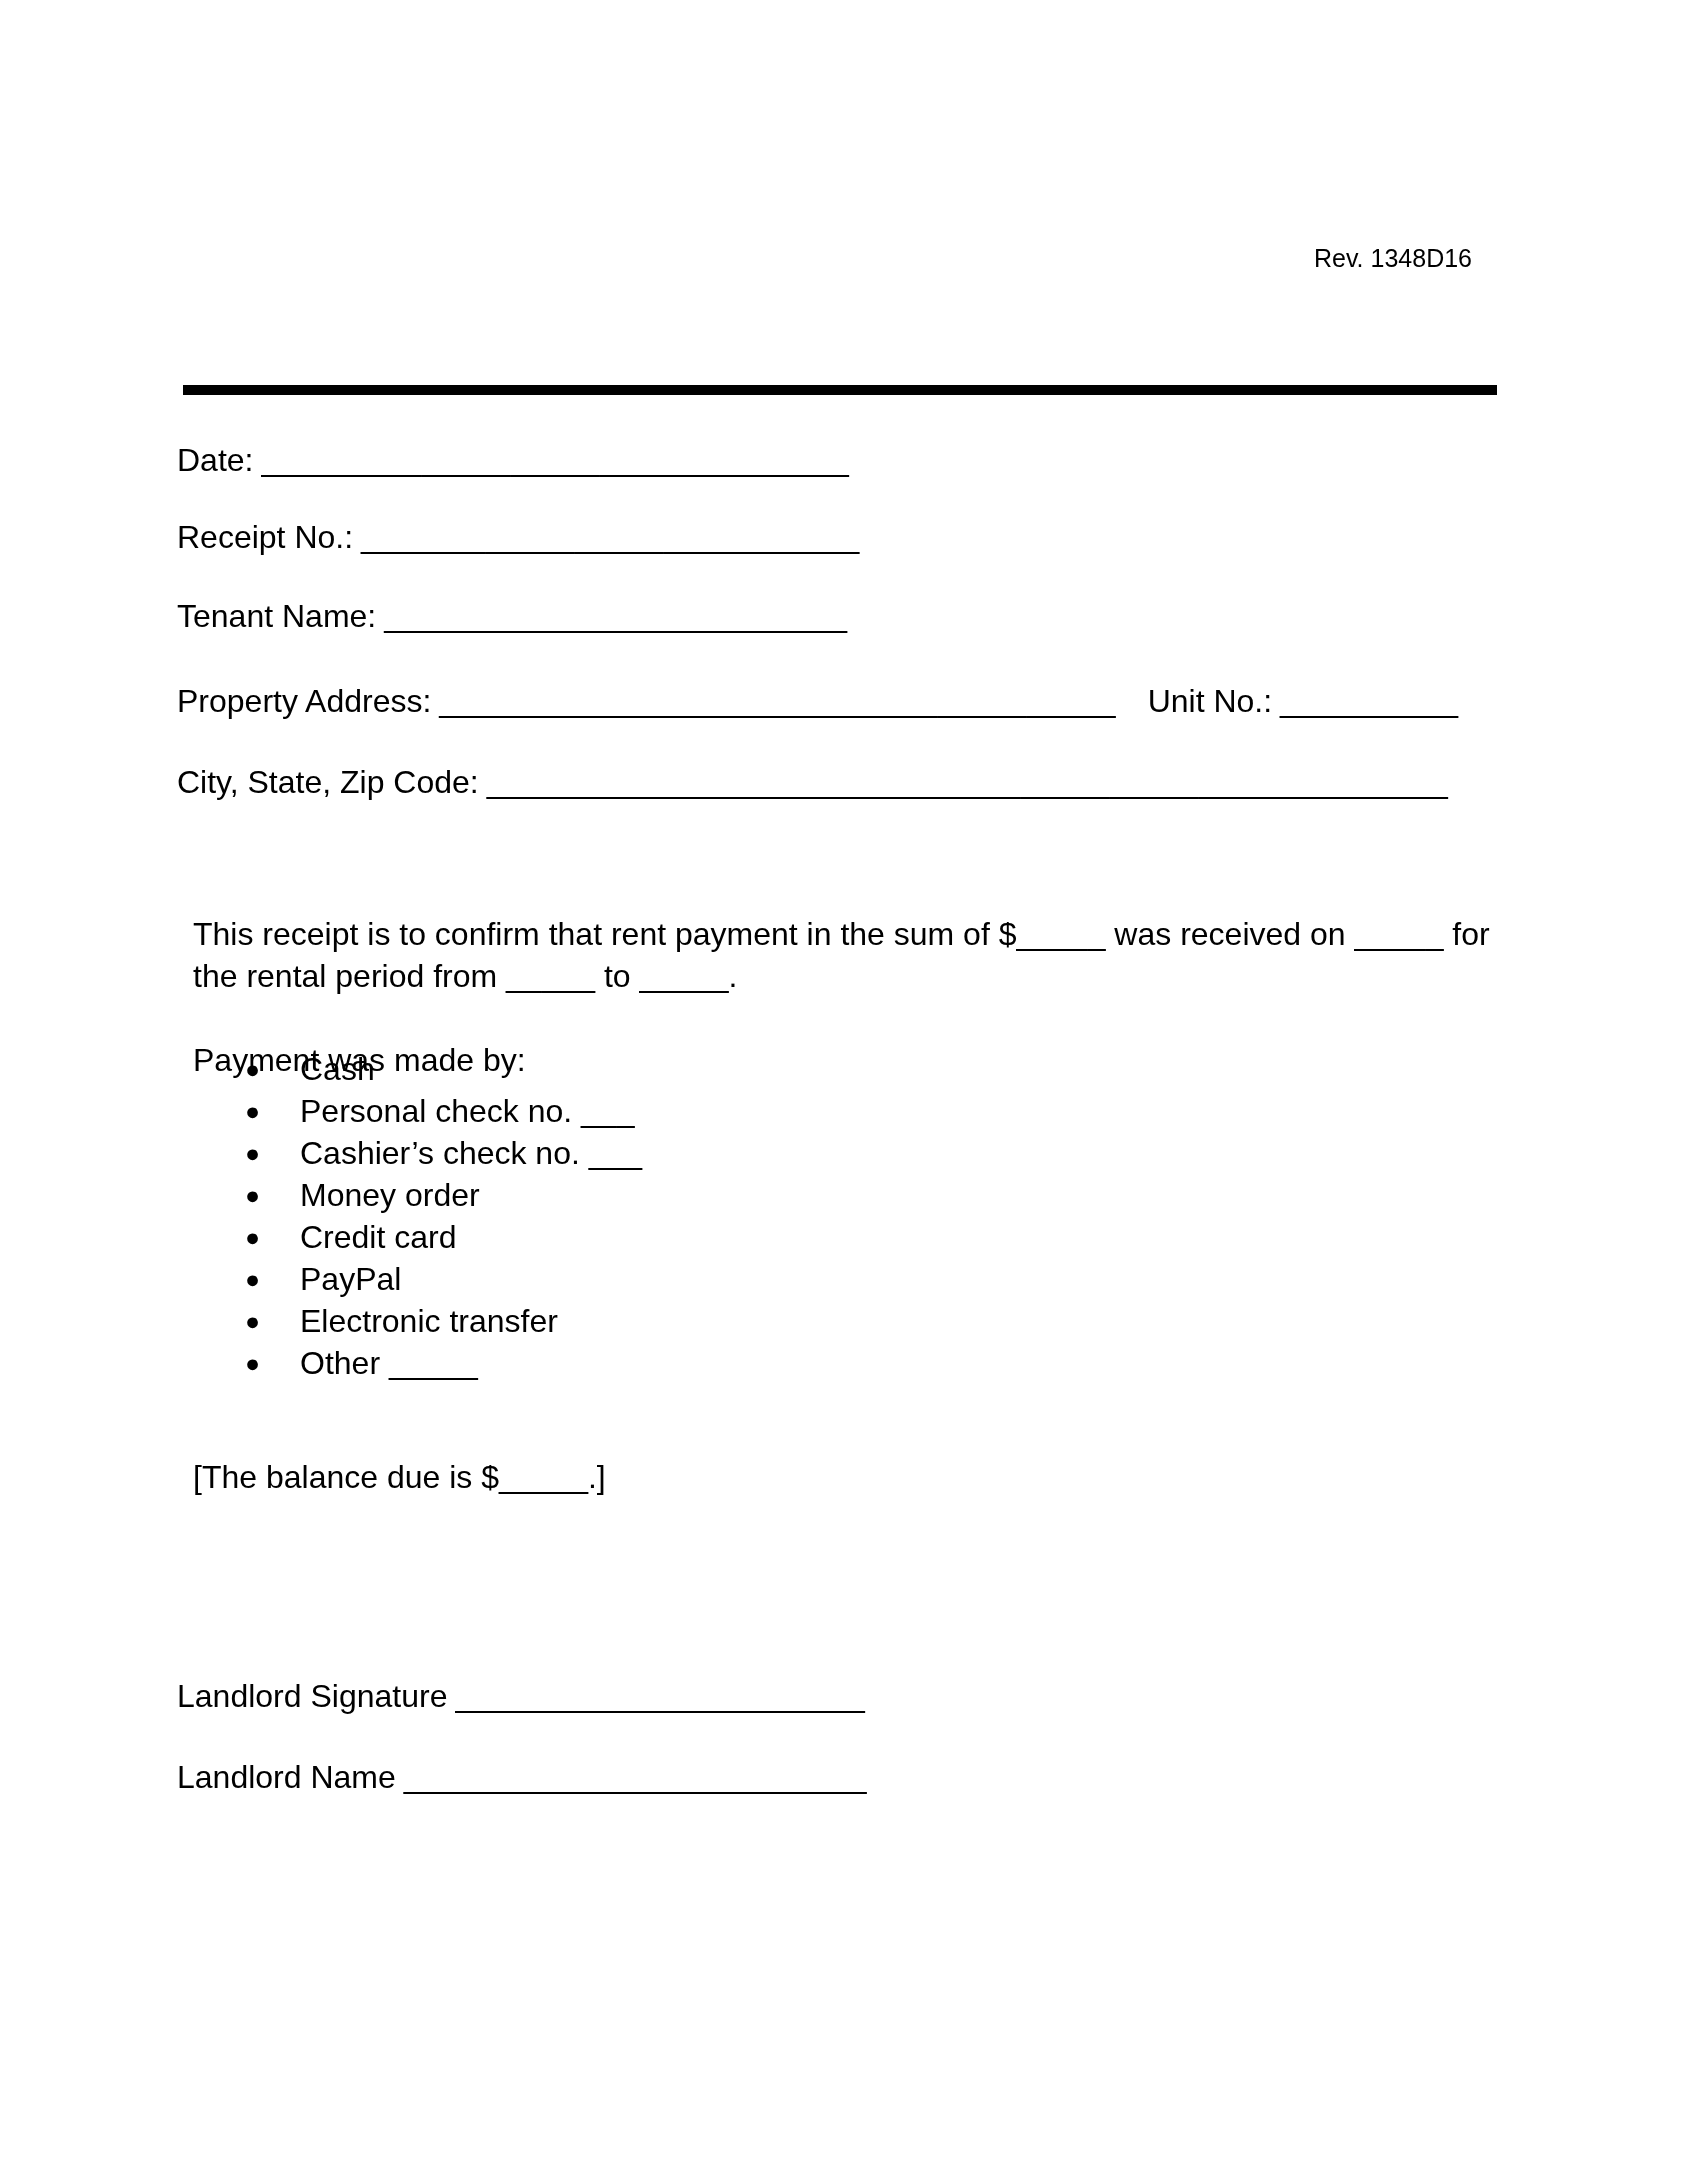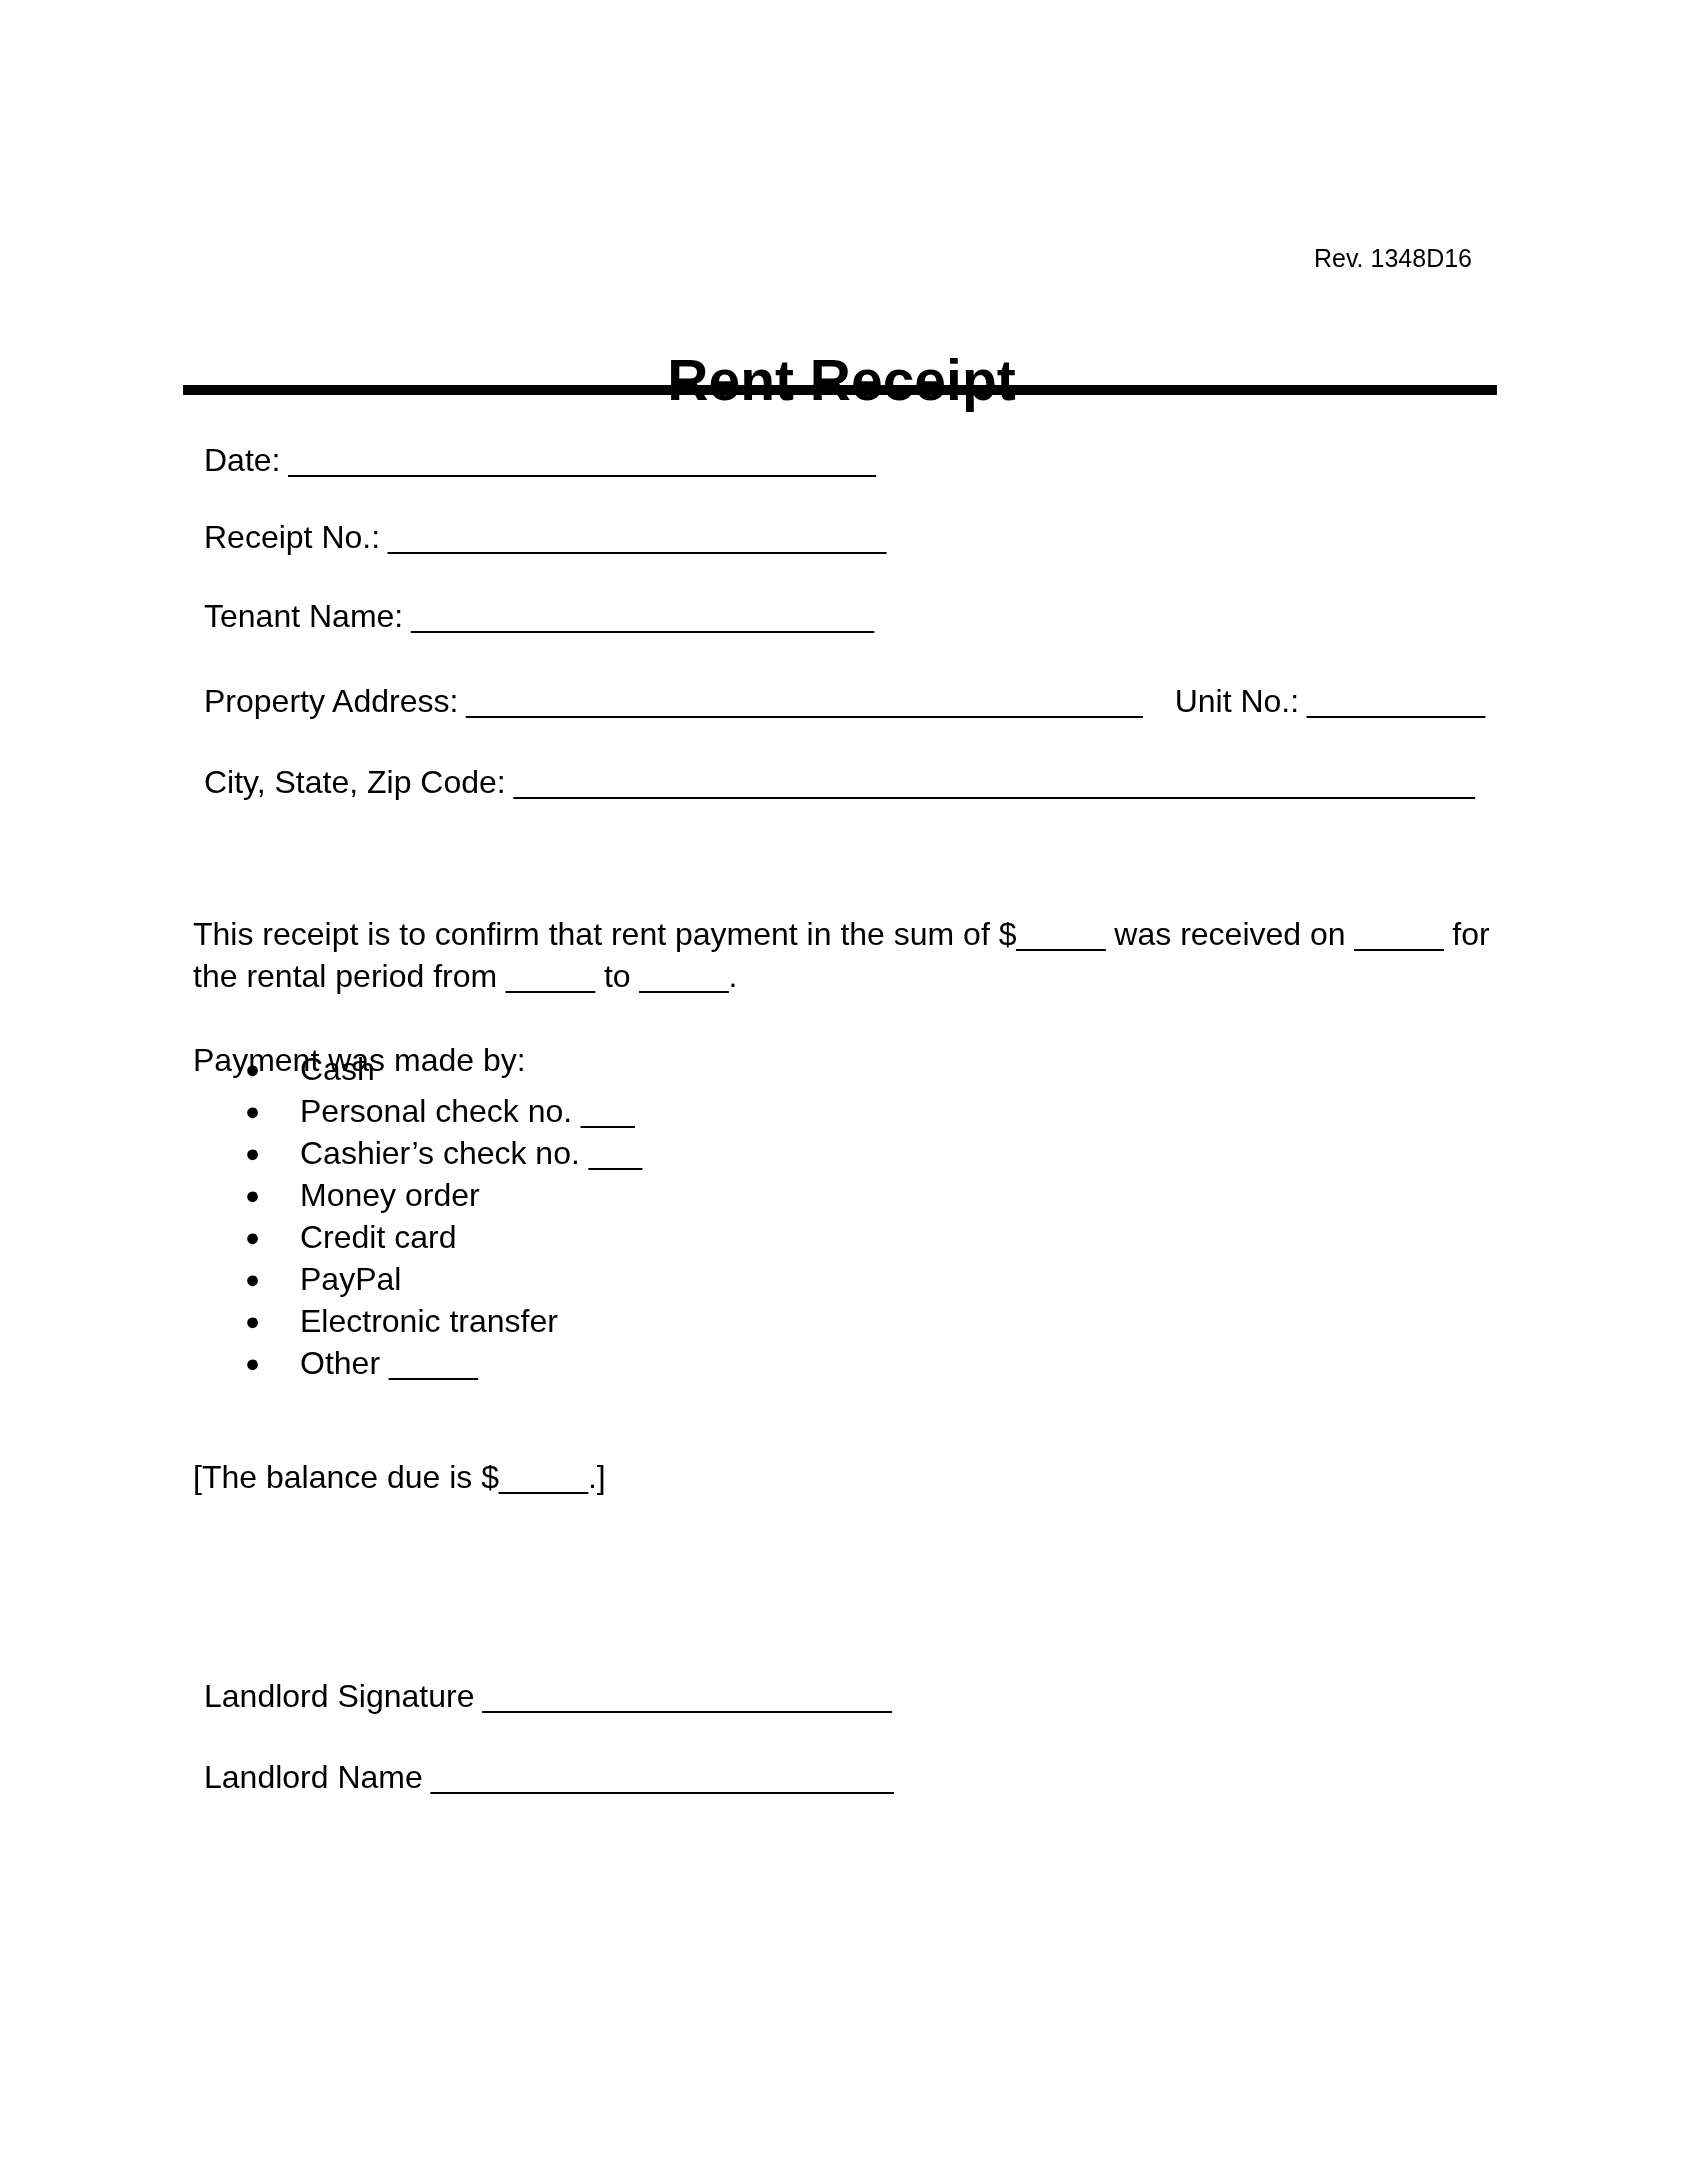--- a/index.html
+++ b/index.html
@@ -32,21 +32,21 @@
   .title-rule {
     position: absolute;
     top: 385px;
     left: 183px;
     width: 1314px;
     height: 10px;
     background: #000000;
   }
   .row {
     position: absolute;
-    left: 204px;
+    left: 177px;
     font-size: 32px;
     line-height: 44px;
     white-space: nowrap;
   }
   .blank { margin-left: 8px; }
   .unit-label { margin-left: 32px; }
   .para {
     position: absolute;
     left: 193px;
     width: 1317px;
@@ -93,21 +93,20 @@
     height: 41px;
   }
 </style>
 </head>
 <body>
 
 <div class="page">
 
   <div class="rev">Rev. 1348D16</div>
 
-  <h1 class="doc-title">Rent Receipt</h1>
   <div class="title-rule"></div>
 
   <div class="row row-date">
     <span>Date:</span><span class="blank">_________________________________</span>
   </div>
 
   <div class="row row-receipt-no">
     <span>Receipt No.:</span><span class="blank">____________________________</span>
   </div>
 

